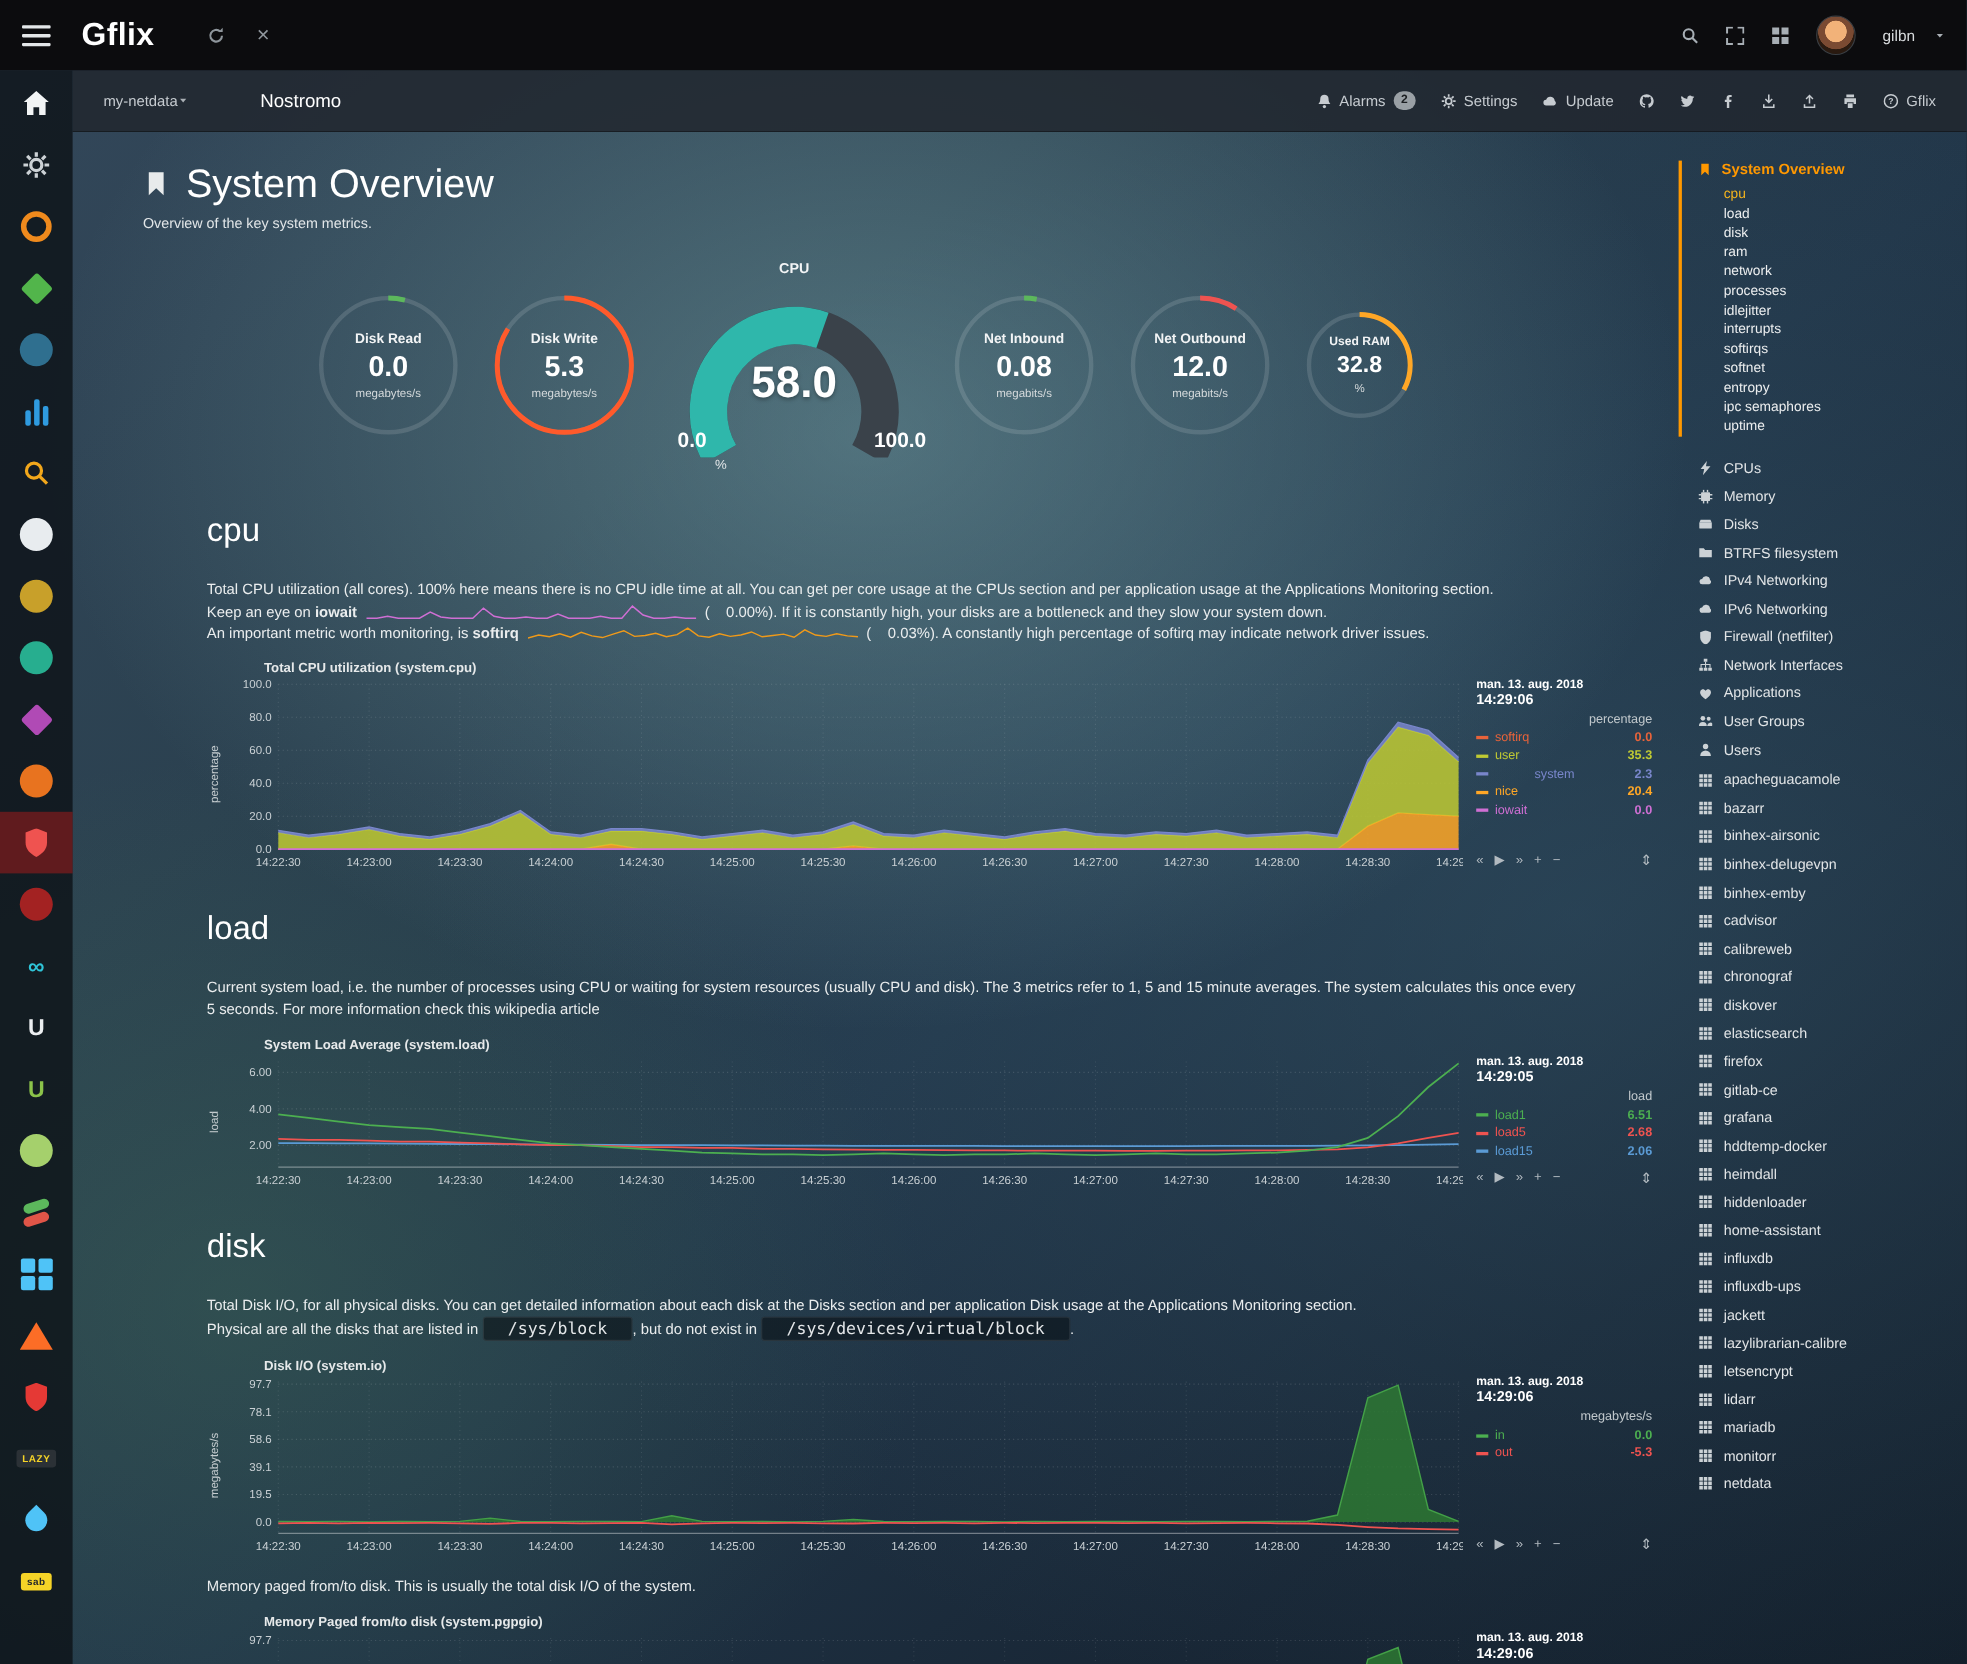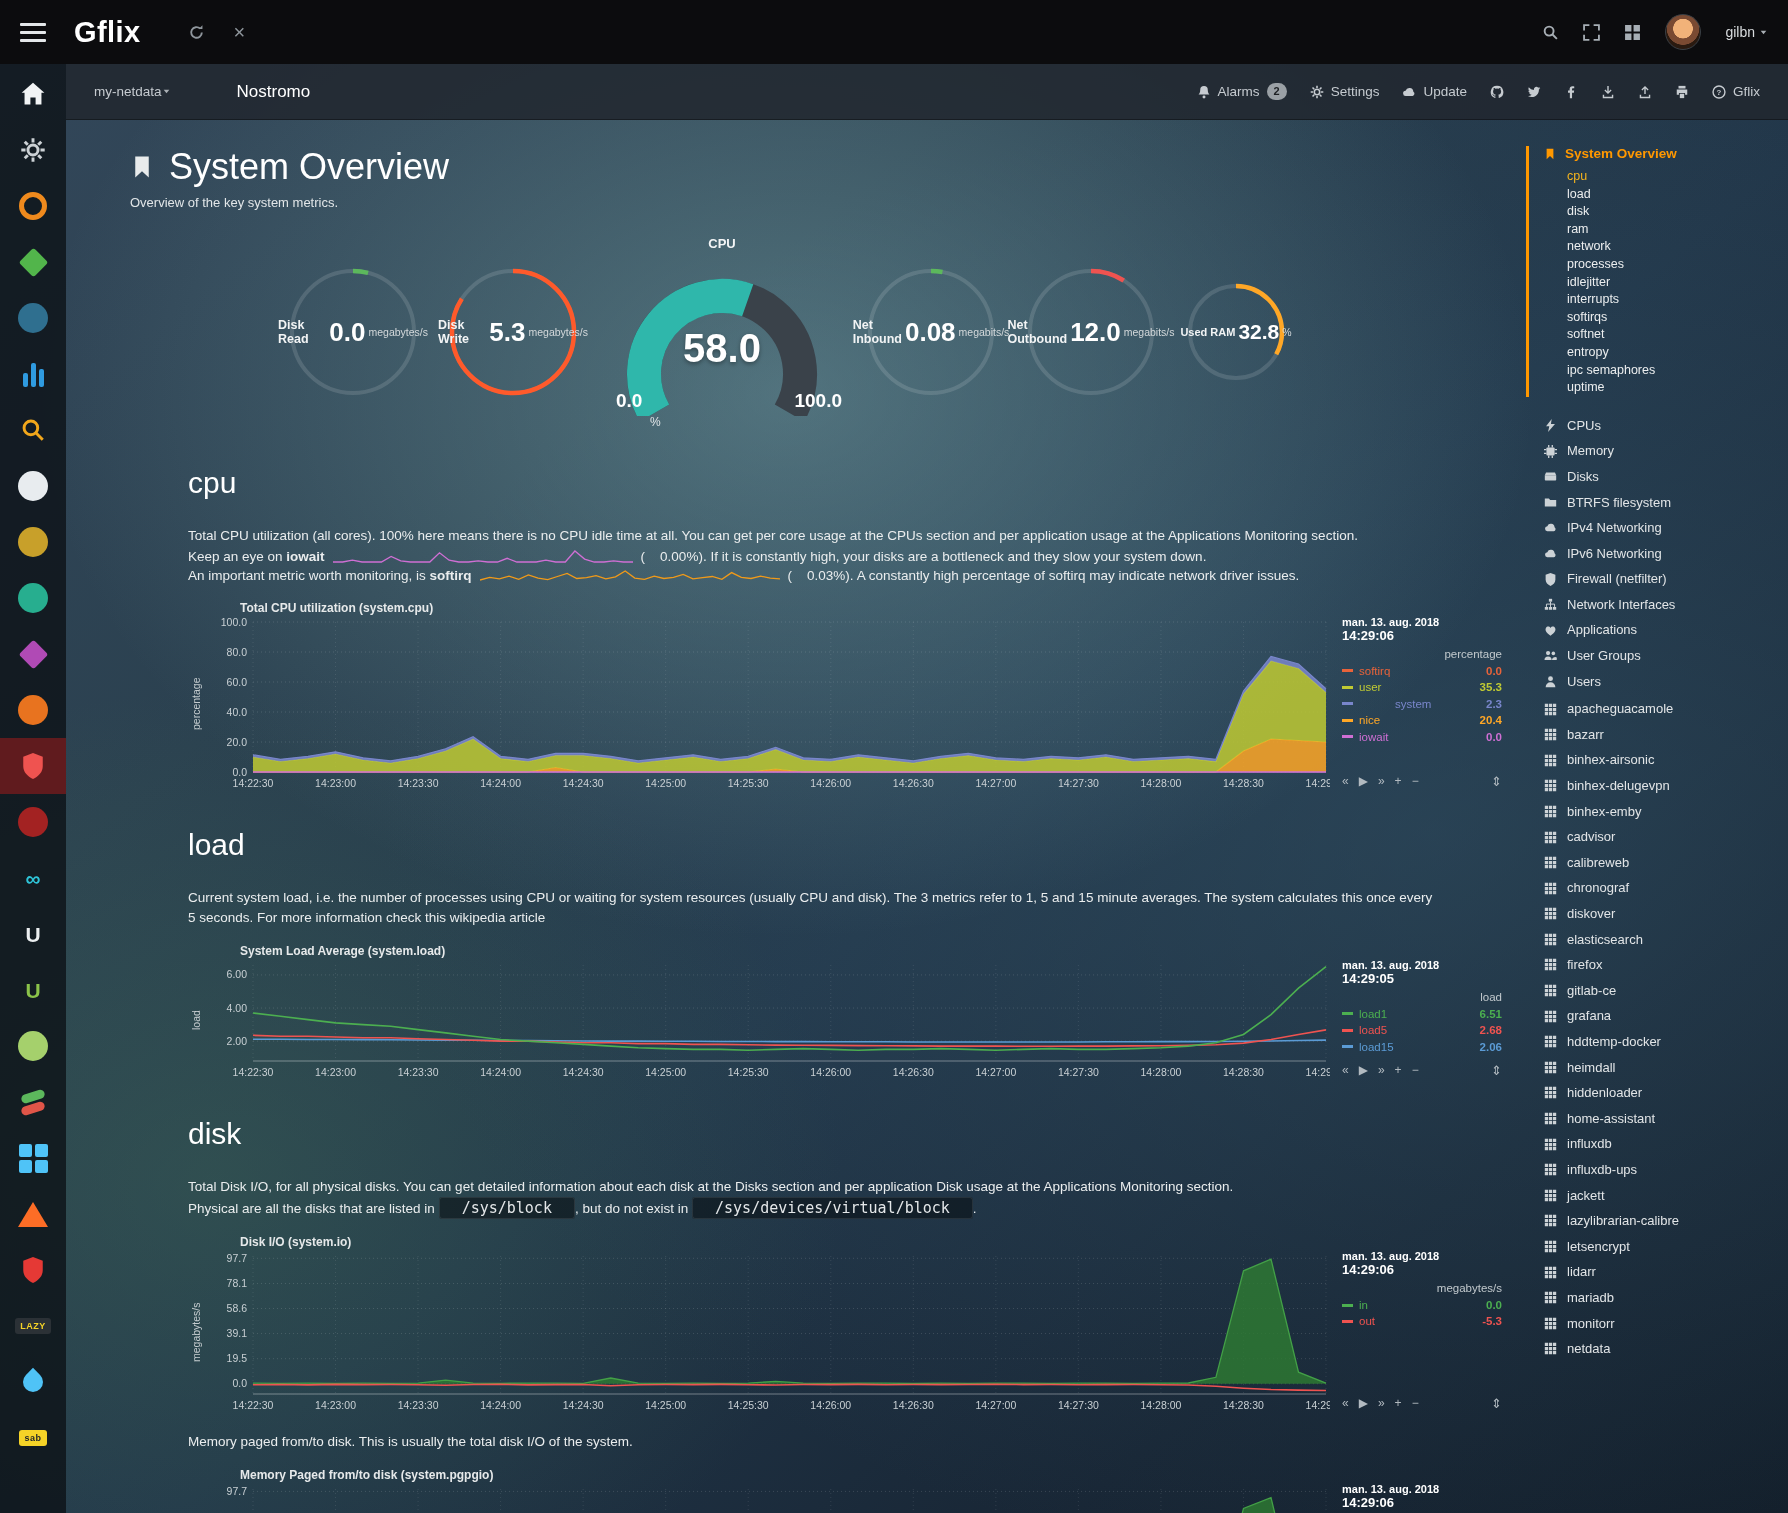--- a/index.html
+++ b/index.html
@@ -18,21 +18,21 @@
 .topbar{position:absolute;top:0;left:0;right:0;height:64px;background:#0c0c0e;display:flex;align-items:center;z-index:40;padding:0 20px}
 .hamburger{width:26px;height:19px;display:flex;flex-direction:column;justify-content:space-between;cursor:pointer}
 .hamburger span{display:block;height:3px;background:#e4e7e9;border-radius:1px}
 .brand{font-size:29px;font-weight:bold;color:#fff;margin-left:28px;letter-spacing:.4px}
 .tab-tools{display:flex;gap:28px;margin-left:48px;color:#8f969c;align-items:center}
 .tab-tools .icon{width:17px;height:17px}
 .x-glyph{font-size:20px;line-height:1;color:#8f969c}
 .topbar-right{margin-left:auto;display:flex;align-items:center;gap:24px;color:#a7aeb4}
 .topbar-right .icon{width:17px;height:17px}
 .avatar{width:36px;height:36px;border-radius:50%;border:1px solid #3a3f44;background:radial-gradient(circle at 50% 40%, #f2b279 36%, #7a4a32 38% 60%, #2a1a10 62%)}
-.username{font-size:14px;color:#d9dcde;display:flex;align-items:center;gap:4px}
+.username{font-size:14px;color:#d9dcde;display:flex;align-items:center;gap:18px}
 .caret{width:9px;height:9px;fill:#aab0b5}
 
 
 .leftbar{position:absolute;top:64px;left:0;bottom:0;width:66px;background:rgba(13,17,23,.8);z-index:30;display:flex;flex-direction:column;padding-top:2px}
 .side-item{height:56px;display:flex;align-items:center;justify-content:center;cursor:pointer;flex:none}
 .side-item.hl{background:rgba(160,28,28,.55)}
 .shp-circle{border-radius:50%;width:30px;height:30px}
 .shp-ring{width:28px;height:28px;border-radius:50%;border:5px solid}
 .shp-diamond{width:21px;height:21px;border-radius:3px;transform:rotate(45deg)}
 .shp-bars{display:flex;gap:3px;align-items:flex-end;height:26px}
@@ -76,21 +76,21 @@
 p.desc{font-size:13.5px;line-height:1.52;color:#eaedee;max-width:1250px}
 .metric-line{font-size:13.5px;line-height:1.45;color:#eaedee}
 .metric-line b{font-weight:bold}
 .spark{vertical-align:middle;margin:0 8px}
 .code{font-family:"DejaVu Sans Mono",monospace;font-size:15px;background:rgba(8,12,16,.55);padding:1px 22px;border-radius:3px;border:1px solid rgba(255,255,255,.09);color:#e4e7e9}
 
 
 .gauge{position:relative;width:150px;height:150px;display:flex;align-items:center;justify-content:center;flex:none}
 .gauge.small{width:120px;height:120px}
 .gauge svg{position:absolute}
-.g-inner{position:relative;z-index:2;display:flex;flex-direction:row;align-items:center;gap:3px}
+.g-inner{position:relative;z-index:2;display:flex;flex-direction:column;align-items:center;gap:3px}
 .gtitle{font-weight:bold;font-size:12.5px;color:#f2f4f5}
 .gvalue{font-weight:bold;font-size:26px;color:#fff}
 .gunit{font-size:10.5px;color:#d4d9db}
 .gauge.small .gvalue{font-size:21px}
 .gauge.small .gtitle{font-size:11px}
 .cpu-gauge{position:relative;width:248px;height:196px;flex:none}
 .cg-title{position:absolute;top:2px;width:100%;text-align:center;font-weight:bold;font-size:13px;color:#f3f5f6}
 .cg-svg{position:absolute;top:22px;left:0}
 .cg-value{position:absolute;top:92px;width:100%;text-align:center;font-size:40px;font-weight:bold;color:#fff;text-shadow:0 2px 4px rgba(0,0,0,.35)}
 .cg-min{position:absolute;top:156px;left:18px;font-size:19px;font-weight:bold;color:#fff}

